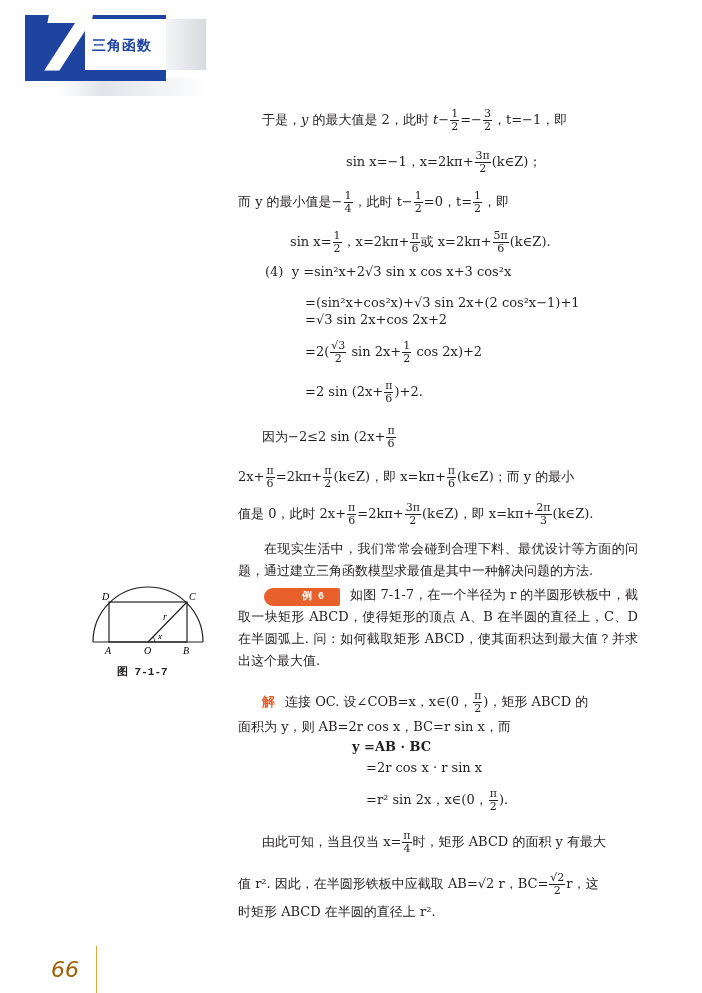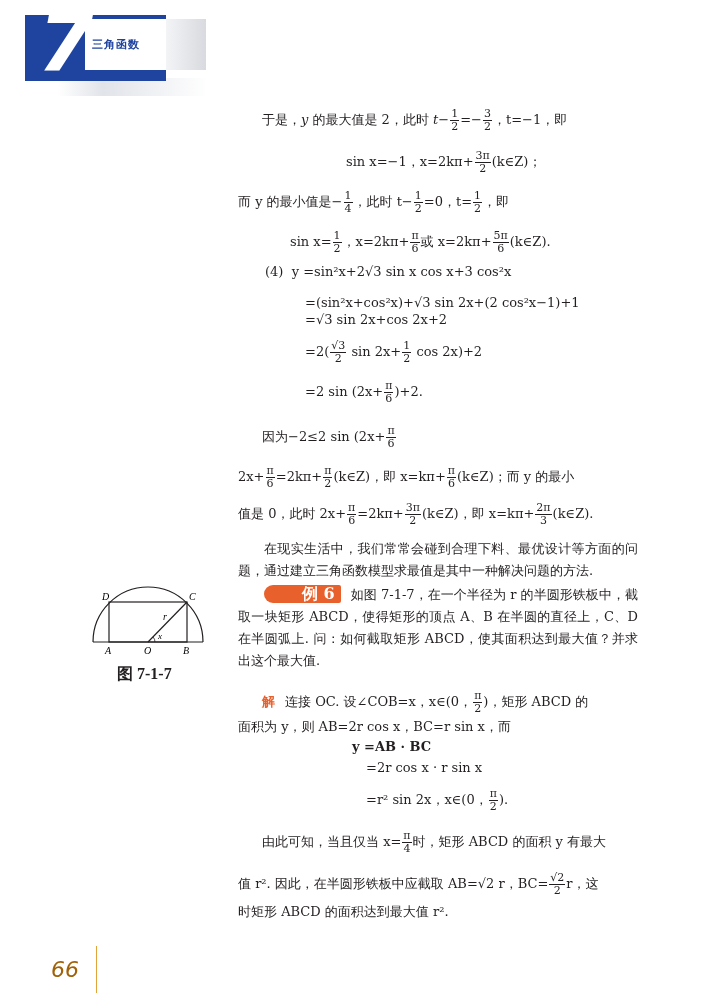--- a/index.html
+++ b/index.html
@@ -9,41 +9,41 @@
   
   .hdr-shadow { position: absolute; left: 58px; top: 78px; width: 150px; height: 18px;
                 background: linear-gradient(90deg, rgba(200,205,215,0.0), rgba(200,205,215,0.55) 30%, rgba(220,222,228,0.0)); }
   .hdr-blue { position: absolute; left: 25px; top: 15px; width: 141px; height: 66px; background: #1f44a0; }
   .hdr-num { position: absolute; left: 38px; top: 3px; font-family: "DejaVu Sans", sans-serif;
              font-weight: bold; font-style: italic; font-size: 80px; line-height: 80px; color: #ffffff; }
   .hdr-white { position: absolute; left: 85px; top: 19px; width: 81px; height: 51px; background: #ffffff; }
   .hdr-grey { position: absolute; left: 166px; top: 19px; width: 40px; height: 51px;
               background: linear-gradient(90deg, #f3f4f6, #d8dadf); }
   .hdr-title { position: absolute; left: 92px; top: 37px; font-family: "DejaVu Sans", sans-serif;
-               font-size: 11px; font-weight: bold; color: #1f44a0; letter-spacing: 1px; }
+               font-size: 14px; font-weight: bold; color: #1f44a0; letter-spacing: 1px; }
 
   
   .line { position: absolute; font-size: 13px; line-height: 18px; white-space: nowrap; }
   i.v { font-style: italic; }
   .frac { display: inline-block; vertical-align: middle; text-align: center; font-size: 11px; line-height: 12px; margin: 0 1px; }
   .frac > span { display: block; padding: 0 1px; }
   .frac > span.num { border-bottom: 1px solid #231f20; }
 
   .para { position: absolute; left: 238px; width: 400px; font-size: 13px; line-height: 22px;
           text-align: justify; }
 
   
-  .badge { display: inline-block; background: #e8602c; color: #fff; font-size: 16px; line-height: 18px;
-           padding: 0 6px 0 12px; border-radius: 9px 2px 2px 9px; margin-right: 10px; font-weight: bold; }
+  .badge { display: inline-block; background: #e8602c; color: #fff; font-size: 10px; line-height: 18px;
+           padding: 0 16px 0 12px; border-radius: 9px 2px 2px 9px; margin-right: 10px; font-weight: bold; font-family: Liberation Mono, monospace; }
   .jie { color: #e8602c; font-weight: bold; margin-right: 10px; }
 
   
   .fig { position: absolute; left: 88px; top: 580px; width: 120px; height: 80px; }
-  .fig-cap { position: absolute; left: 117px; top: 664px; font-size: 16px; font-weight: bold;
-             font-family: Liberation Serif, serif; color: #231f20; }
+  .fig-cap { position: absolute; left: 117px; top: 664px; font-size: 11px; font-weight: bold;
+             font-family: Liberation Mono, monospace; color: #231f20; }
 
   
   .pnum { position: absolute; left: 51px; top: 957px; font-family: "DejaVu Sans", sans-serif;
           font-size: 22px; color: #a16207; font-style: italic; }
   .pbar { position: absolute; left: 96px; top: 946px; width: 1px; height: 47px; background: #e0a43a; }
 </style>
 </head>
 <body>
 
 <div class="hdr-shadow"></div>
@@ -120,16 +120,16 @@
 <div class="line" style="left:366px; top:788px;">
   <span>=r² sin 2x，x∈(0，</span><span class="frac"><span class="num">π</span><span>2</span></span><span>).</span>
 </div>
 
 <div class="line" style="left:262px; top:830px;">
   <span>由此可知，当且仅当 x=</span><span class="frac"><span class="num">π</span><span>4</span></span><span>时，矩形 ABCD 的面积 y 有最大</span>
 </div>
 <div class="line" style="left:238px; top:872px;">
   <span>值 r². 因此，在半圆形铁板中应截取 AB=√2 r，BC=</span><span class="frac"><span class="num">√2</span><span>2</span></span><span>r，这</span>
 </div>
-<div class="line" style="left:238px; top:903px;">时矩形 ABCD 的面积达到最大值 r².</div>
+<div class="line" style="left:238px; top:903px;">时矩形 ABCD 在半圆的直径上 r².</div>
 
 <div class="pnum">66</div>
 <div class="pbar"></div>
 
 </body></html>

